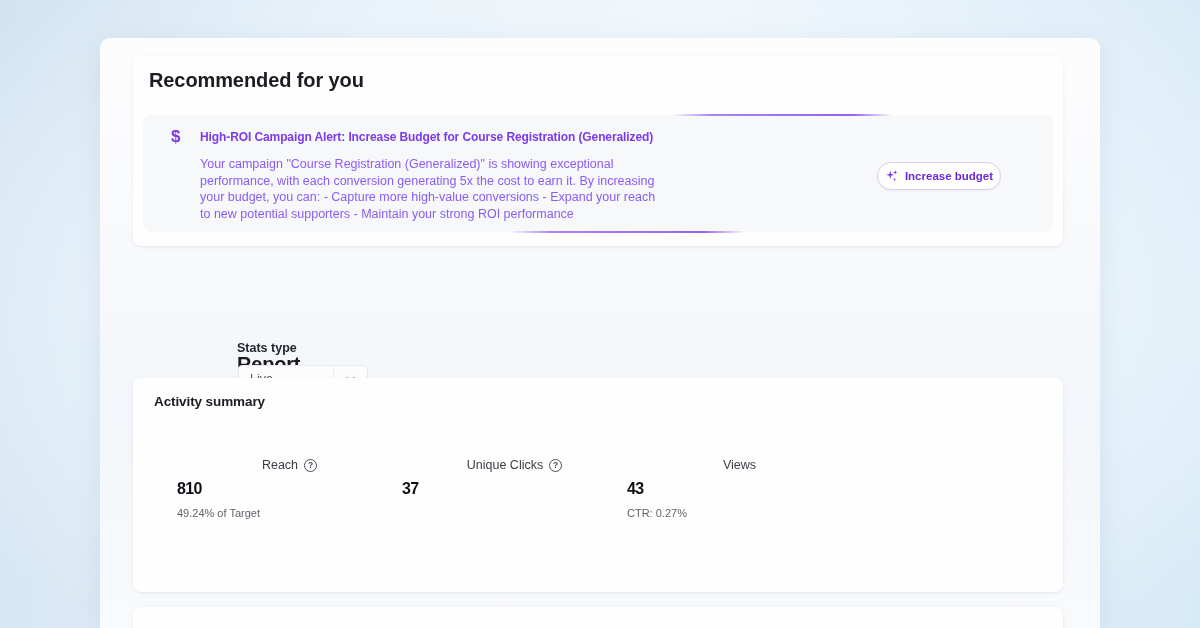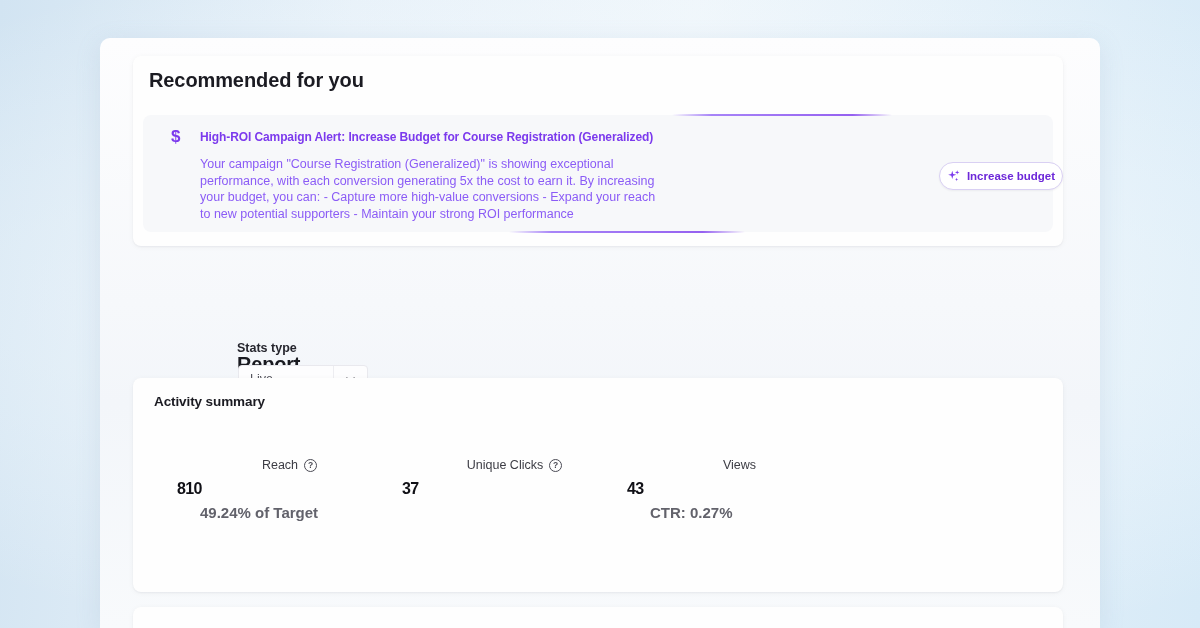--- a/index.html
+++ b/index.html
@@ -52,21 +52,21 @@
   }
   .alert-title {
     position: absolute; left: 57px; top: 15px; width: 560px;
     font-size: 12px; font-weight: 700; color: #7c3aed; letter-spacing: -0.1px;
   }
   .alert-body {
     position: absolute; left: 57px; top: 41px; width: 466px;
     font-size: 12.5px; font-weight: 400; color: #8b5cf6; line-height: 16.5px;
   }
   .increase-btn {
-    position: absolute; left: 796px; top: 47px; width: 124px; height: 28px;
+    position: absolute; left: 734px; top: 47px; width: 124px; height: 28px;
     display: flex; align-items: center; justify-content: center; gap: 6px;
     background: #ffffff; border: 1px solid #d9d0f3; border-radius: 14px;
     box-shadow: 0 1px 2px rgba(16,24,40,0.05);
     font-size: 11.5px; font-weight: 700; color: #6d28d9; cursor: pointer;
   }
   .sparkles { width: 14px; height: 14px; flex: 0 0 auto; }
 
   
   .report-title {
     position: absolute; left: 137px; top: 270px;
@@ -109,21 +109,21 @@
     width: 13px; height: 13px; border: 1.2px solid #4b4b55; border-radius: 50%;
     display: inline-flex; align-items: center; justify-content: center;
     font-size: 8.5px; font-weight: 700; color: #4b4b55; cursor: pointer;
   }
   .metric-value {
     margin-top: 8px; font-size: 16px; font-weight: 700; color: #101016;
     letter-spacing: -0.6px;
   }
   .metric-sub {
     margin-top: 7px; max-width: 180px;
-    font-size: 15px; font-weight: 700; color: #62626b; line-height: 16px; margin-left: 23px;
+    font-size: 11px; font-weight: 400; color: #62626b; line-height: 16px;
   }
 
   
   .bottom-card { top: 569px; height: 40px; border-radius: 8px 8px 0 0; }
 </style>
 </head>
 <body>
 
 <div class="panel">
 

